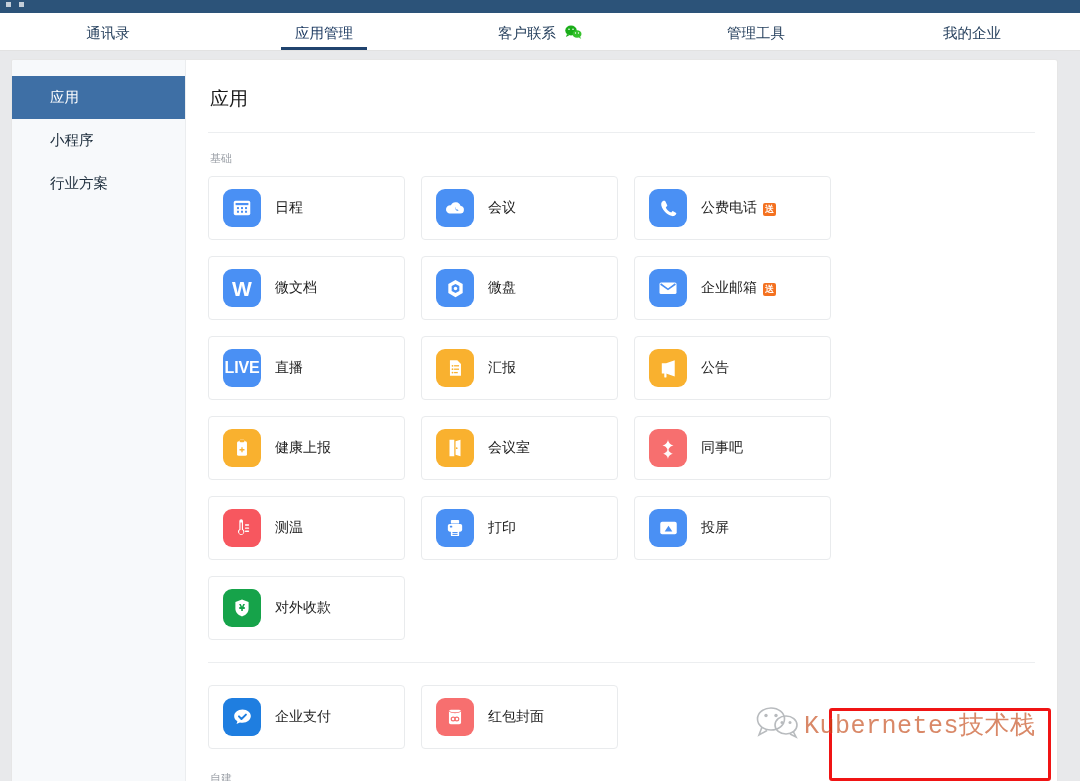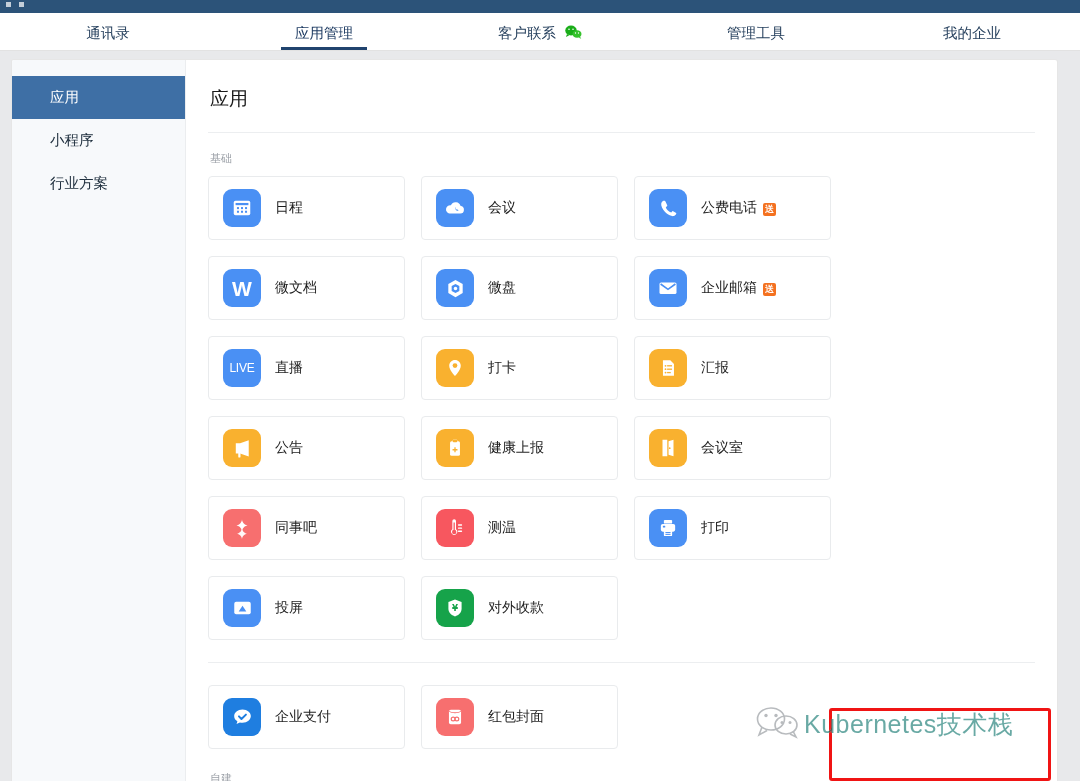--- a/index.html
+++ b/index.html
@@ -130,21 +130,21 @@
     font-size: 9px;
     line-height: 12px;
     width: 13px; height: 13px;
     text-align: center;
     border-radius: 2px;
     font-weight: 700;
     transform: translateY(1px);
   }
 
   .live-txt {
-    color: #fff; font-size: 12px; font-weight: 400;
+    color: #fff; font-size: 16px; font-weight: 700;
     font-family: "Liberation Sans", sans-serif;
     letter-spacing: -.2px;
   }
   .w-txt { color: #fff; font-size: 21px; font-weight: 700; line-height: 1; }
 
   
   .redbox {
     position: absolute;
     border: 3px solid #f01414;
     border-radius: 3px;
@@ -155,24 +155,25 @@
   
   .watermark {
     position: absolute;
     z-index: 50;
     display: flex; align-items: center;
     pointer-events: none;
     opacity: .62;
   }
   .wm-text {
     font-size: 25px;
-    color: #0f766e;
+    color: #c2410c;
     letter-spacing: .5px;
     white-space: nowrap;
     text-shadow: 0 0 1px rgba(255,255,255,.9);
+    font-family: Liberation Mono, monospace;
   }
   .scrollgap { position:absolute; right:0; top:0; width:11px; height:100%; background:#e8e9eb; }
 </style>
 </head>
 <body>
 
 <div class="titlebar">
   <div class="titlebar-dots">
       <i></i>
       <i></i>
@@ -316,31 +317,20 @@
 
         <div class="app-card">
           <span class="app-icon" style="background:#4a90f4">
             <span class="live-txt">LIVE</span>
           </span>
           <span class="app-name">
               <span>直播</span>
             </span>
         </div>
 
-        <div class="app-card">
-          <span class="app-icon" style="background:#f9b12f">
-            <svg width="22" height="22" viewBox="0 0 24 24">
-                <path d="M12 3.2c-3.5 0-6.3 2.8-6.3 6.3 0 4.6 6.3 11.3 6.3 11.3s6.3-6.7 6.3-11.3c0-3.5-2.8-6.3-6.3-6.3z" fill="#fff"></path>
-                <circle cx="12" cy="9.4" r="2.6" fill="#f9b12f"></circle>
-              </svg>
-          </span>
-          <span class="app-name">
-              <span>打卡</span>
-            </span>
-        </div>
 
 
         <div class="app-card">
           <span class="app-icon" style="background:#f9b12f">
             <svg width="22" height="22" viewBox="0 0 24 24">
                 <path d="M6.5 3.5h8l4 4v13h-12z" fill="#fff"></path>
                 <g fill="#f9b12f">
                   <circle cx="9.3" cy="9.6" r="1"></circle>
                   <rect x="11" y="8.9" width="5.4" height="1.4"></rect>
                   <circle cx="9.3" cy="13.3" r="1"></circle>

